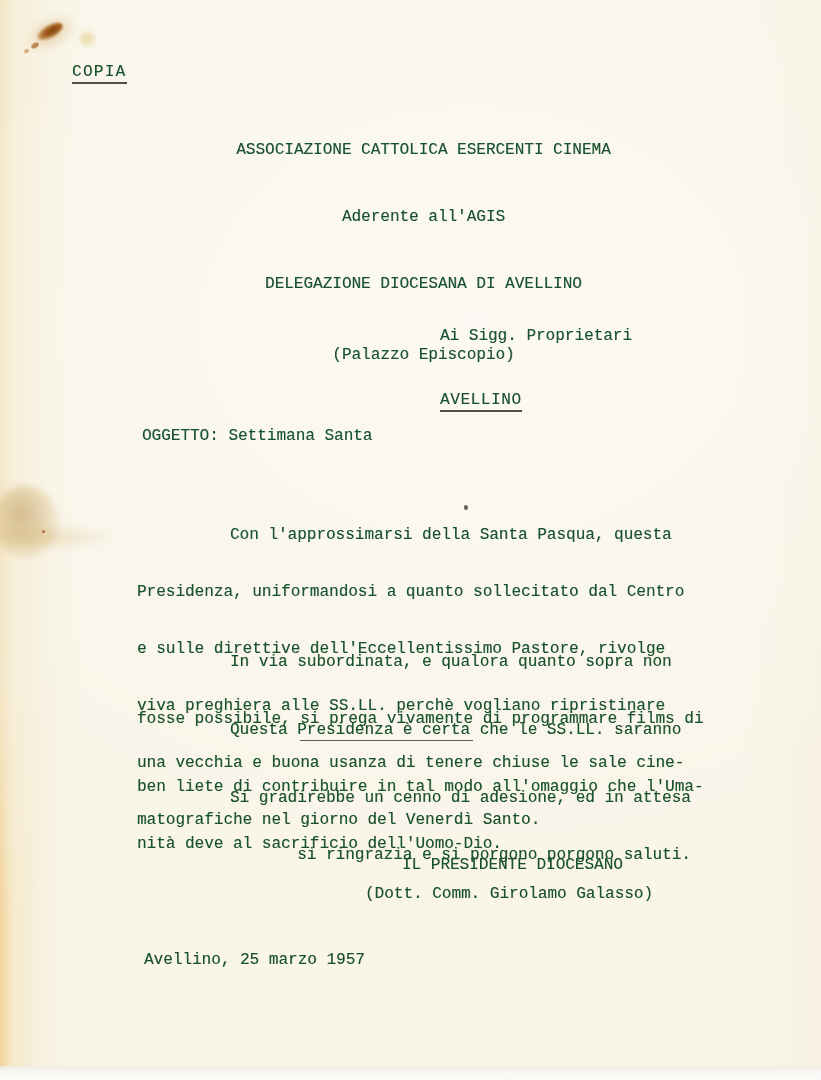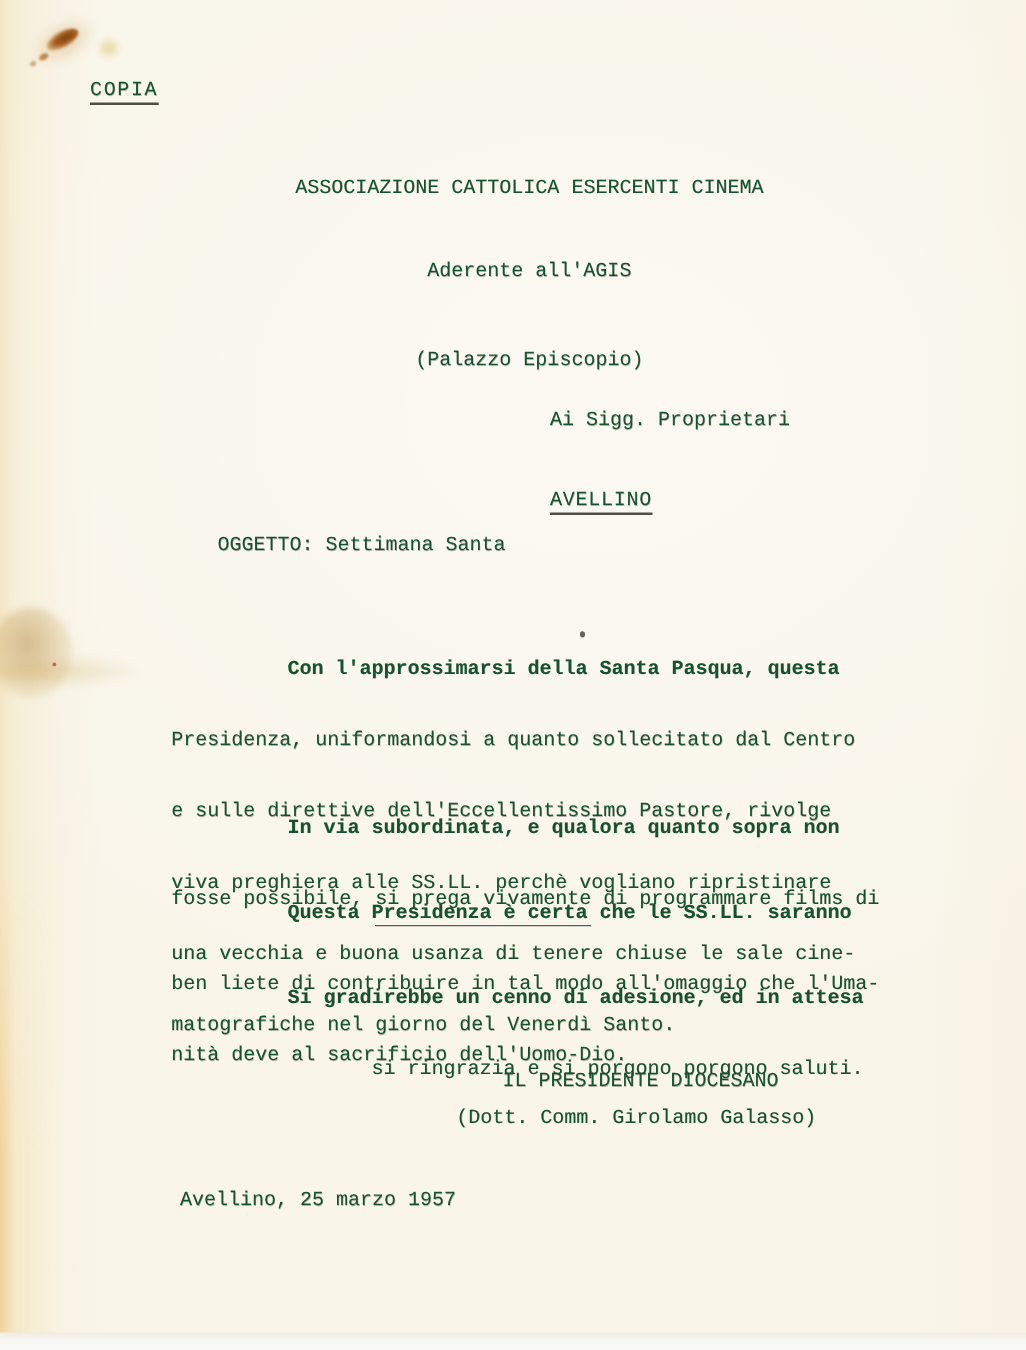--- a/index.html
+++ b/index.html
@@ -12,32 +12,32 @@
   }
   
   .page::before {
     content:""; position:absolute; inset:0; pointer-events:none;
     background:
       radial-gradient(ellipse 950px 750px at 58% 30%, rgba(255,255,255,0.45), rgba(255,255,255,0) 72%),
       linear-gradient(to right, rgba(233,214,160,0.20), rgba(255,255,255,0) 10%, rgba(255,255,255,0) 90%, rgba(240,231,205,0.22));
   }
   .type { position:absolute; white-space:pre; text-shadow:0.4px 0.4px 0.5px rgba(62,57,48,0.38); }
   .line { height:21px; }
-  .indent { padding-left:93px;font-weight:bold; }
+  .indent { padding-left:93px; }
   .u  { border-bottom:2px solid rgba(58,55,48,0.88); padding-bottom:1px; }
   .u-mid { border-bottom:1.7px solid rgba(58,55,48,0.82); padding-bottom:12px; }
 
   .copy-label { left:72px; top:63px; letter-spacing:1.3px; }
   .letterhead { left:26px; top:105px; width:795px; text-align:center; }
   .letterhead .lh-line { height:31px; }
   .letterhead .lh-line.last { margin-top:4px; }
   .recipient { left:440px; top:291px; }
   .recipient .line { height:21px; }
   .recipient .city-wrap { margin-top:7px; height:23px; letter-spacing:0.6px; }
-  .subject { left:142px; top:427px;margin-left:32px; }
+  .subject { left:142px; top:427px; }
   .para { left:137px; }
   .p1 { top:490px; } .p2 { top:617px; } .p3 { top:685px; } .p4 { top:753px;text-align:right; }
   .sig-title { left:402px; top:856px; }
   .sig-name  { left:365px; top:885px; }
   .dateline  { left:144px; top:951px; }
 
   
   .typo-mark { position:absolute; left:464px; top:505px; width:4px; height:5px;
     background:#4c473d; border-radius:45% 55% 50% 50%; opacity:0.85; }
 
@@ -87,20 +87,21 @@
   <div class="stain-yellow-spot"></div>
   <div class="stain-left-blotch"></div>
   <div class="stain-left-smear"></div>
   <div class="stain-red-speck"></div>
 
   <div class="type copy-label"><span class="u">COPIA</span></div>
 
   <div class="type letterhead">
     <div class="lh-line">ASSOCIAZIONE CATTOLICA ESERCENTI CINEMA</div>
     <div class="lh-line">Aderente all'AGIS</div>
+    <div class="lh-line">DELEGAZIONE DIOCESANA DI AVELLINO</div>
     <div class="lh-line last">(Palazzo Episcopio)</div>
   </div>
 
   <div class="type recipient">
     <div class="line">Ai Sigg. Proprietari</div>
     <div class="city-wrap"><span class="u">AVELLINO</span></div>
   </div>
 
   <div class="type subject">OGGETTO: Settimana Santa</div>
 

